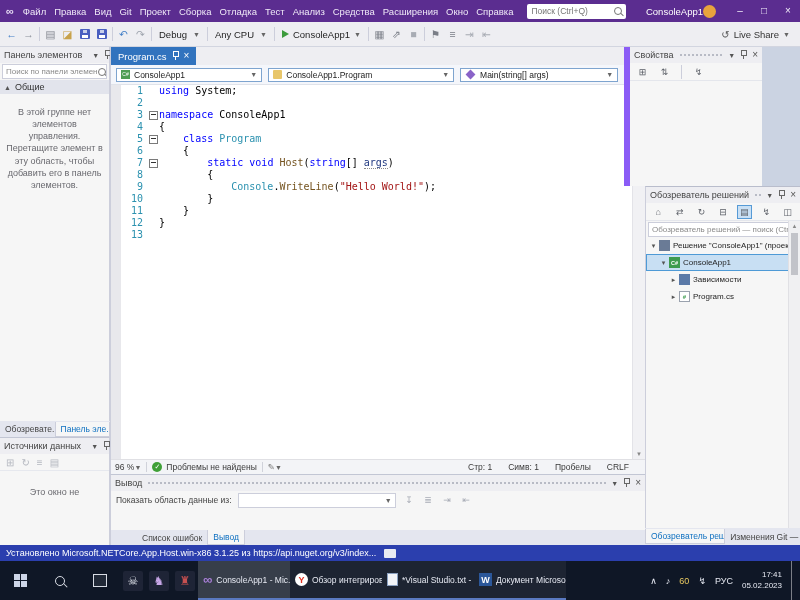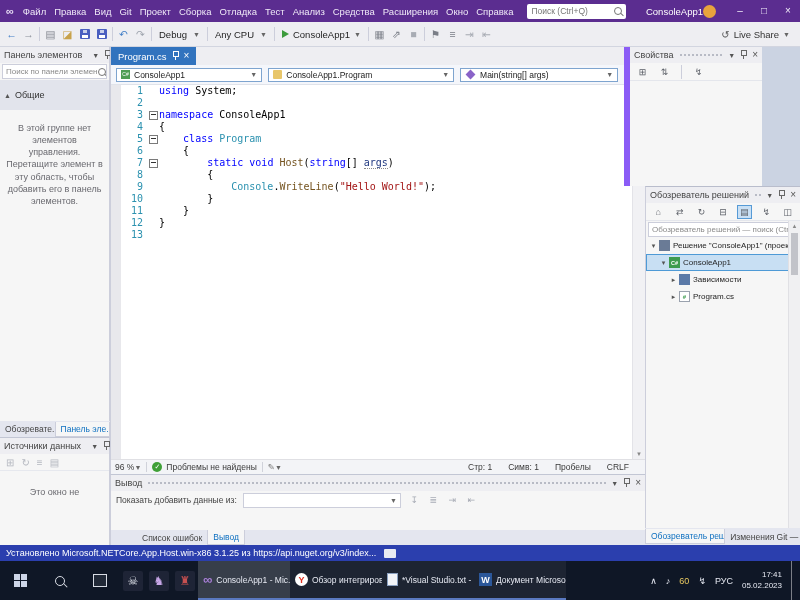--- a/index.html
+++ b/index.html
@@ -44,21 +44,21 @@
   .xico{font-size:10px;line-height:1;color:#555;}
   .searchbox{margin:1px 2px;height:13px;background:#fff;border:1px solid #CCCEDB;display:flex;align-items:center;justify-content:space-between;padding:0 3px;font-size:8px;color:#8A8A8A;white-space:nowrap;overflow:hidden;}
   .mag{width:6px;height:6px;border:1px solid #777;border-radius:50%;position:relative;flex:none;display:inline-block;}
   .mag::after{content:"";position:absolute;width:4px;height:1px;background:#777;transform:rotate(45deg);right:-3px;bottom:-1px;}
   .tw-tabs{display:flex;align-items:center;background:#E4E6EF;}
   .tw-tab{font-size:8.5px;padding:2px 5px;color:#444;white-space:nowrap;overflow:hidden;}
   .tw-tab.active{background:#F6F6F6;color:#0E70C0;border:1px solid #CCCEDB;border-top:none;}
 
   
   #toolbox{left:0;top:47px;width:110px;height:374px;border-right:1px solid #CCCEDB;}
-  .tb-section{height:30px;background:#E2E4EC;display:flex;align-items:center;gap:4px;font-size:9px;color:#333;padding:0 4px;}
+  .tb-section{height:14px;background:#E2E4EC;display:flex;align-items:center;gap:4px;font-size:9px;color:#333;padding:0 4px;}
   .expup{font-size:7px;color:#555;}
   .tb-empty{padding:12px 6px;font-size:9px;color:#68686E;text-align:center;line-height:1.35;}
   #toolbox-tabs{position:absolute;left:0;top:421px;width:110px;height:16px;border-right:1px solid #CCCEDB;}
   #datasources{left:0;top:437px;width:110px;height:108px;border-right:1px solid #CCCEDB;border-top:1px solid #C2C6D4;}
   .ds-icons{height:16px;display:flex;align-items:center;gap:7px;padding:0 6px;color:#B5B8C0;font-size:10px;border-bottom:1px solid #E6E8EE;}
   .ds-body{padding-top:16px;font-size:9px;color:#68686E;text-align:center;}
 
   
   #editor{left:110px;top:47px;width:535px;height:427px;background:#fff;border-left:1px solid #CCCEDB;}
   #tabstrip{height:18px;background:#EEEEF2;display:flex;align-items:flex-end;}
@@ -417,21 +417,21 @@
     <div class="panel-header">
       <span>Вывод</span>
       <span class="grip"></span>
       <span class="hdr-icons">
         <span class="chev">▼</span>
         <span class="pinico"></span>
         <span class="xico">×</span>
       </span>
     </div>
     <div id="out-controls">
-      <span>Показать добавить данные из:</span>
+      <span>Показать область данные из:</span>
       <span class="out-dd">
         <span class="ddarrow">▼</span>
       </span>
       <span id="out-icons" style="display:flex;gap:4px">
           <span class="out-ti">↧</span>
           <span class="out-ti">≣</span>
           <span class="out-ti">⇥</span>
           <span class="out-ti">⇤</span>
         </span>
     </div>

